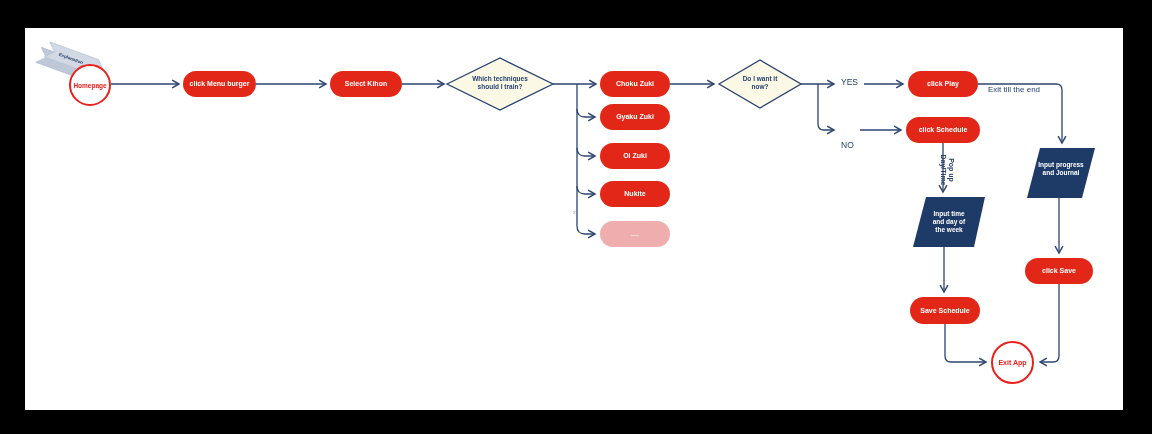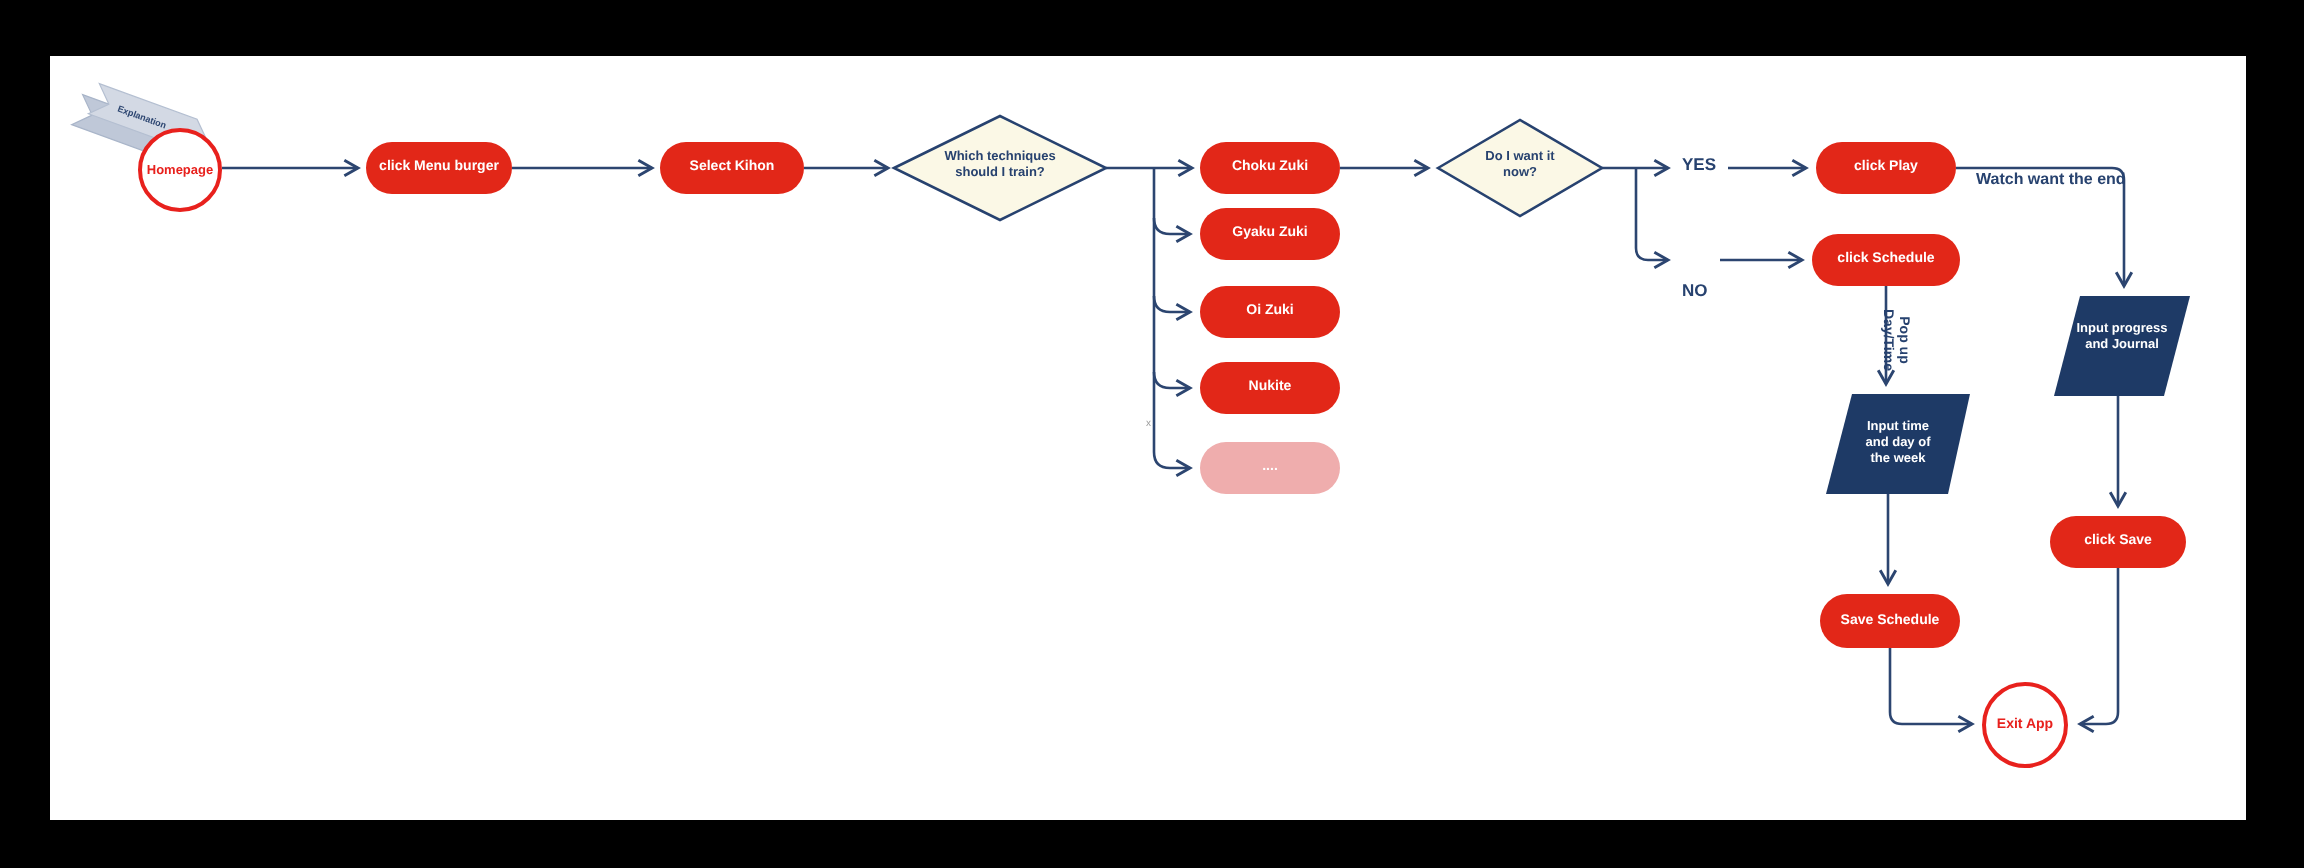--- a/index.html
+++ b/index.html
@@ -9,21 +9,21 @@
   #wires{position:absolute;left:0;top:0;width:1152px;height:434px;z-index:1;}
   .node{position:absolute;z-index:2;display:flex;align-items:center;justify-content:center;
         text-align:center;font-weight:bold;box-sizing:border-box;}
   .stadium{background:#e22718;color:#fff;border-radius:14px;font-size:7px;line-height:1.1;padding:0 4px;}
   .stadium.faded{background:#efadad;}
   .circle-node{background:#fff;border:2.5px solid #e8211d;border-radius:50%;color:#e8211d;font-size:6.5px;}
   .dlabel{position:absolute;z-index:2;color:#27426f;font-size:6.5px;font-weight:bold;
           text-align:center;line-height:1.25;}
   .plabel{position:absolute;z-index:2;color:#fff;font-size:6.5px;font-weight:bold;
           text-align:center;line-height:1.25;}
-  .elabel{position:absolute;z-index:2;color:#27426f;font-size:8.5px;font-weight:bold;white-space:nowrap;}
+  .elabel{position:absolute;z-index:2;color:#27426f;font-size:8.5px;font-weight:normal;white-space:nowrap;}
   .rotlabel{position:absolute;z-index:2;color:#27426f;font-size:7px;font-weight:bold;
             text-align:center;line-height:1.2;transform:rotate(90deg);}
   .bannertext{position:absolute;z-index:4;color:#2c4570;font-size:4.5px;font-weight:bold;
               text-align:center;transform:rotate(20deg);}
   .straymark{position:absolute;z-index:2;color:#9a9a9a;font-size:5px;}
 </style>
 </head>
 <body>
 
 <div id="stage">
@@ -117,17 +117,17 @@
   </div>
 
   <div class="dlabel" style="left:469px;top:75px;width:62px;">Which techniques should I train?</div>
   <div class="dlabel" style="left:737px;top:75px;width:46px;">Do I want it now?</div>
 
   <div class="plabel" style="left:929px;top:210px;width:40px;">Input time and day of the week</div>
   <div class="plabel" style="left:1038px;top:161px;width:46px;">Input progress and Journal</div>
 
   <div class="elabel" style="left:841px;top:77px;">YES</div>
   <div class="elabel" style="left:841px;top:140px;">NO</div>
-  <div class="elabel" style="left:988px;top:85px;font-size:8px;">Watch want the end</div>
+  <div class="elabel" style="left:988px;top:85px;font-size:8px;">Exit till the end</div>
   <div class="rotlabel" style="left:917px;top:152px;width:40px;height:36px;">Pop up Day/Time</div>
 
   <div class="straymark" style="left:573px;top:209px;">x</div>
 </div>
 
 </body></html>

